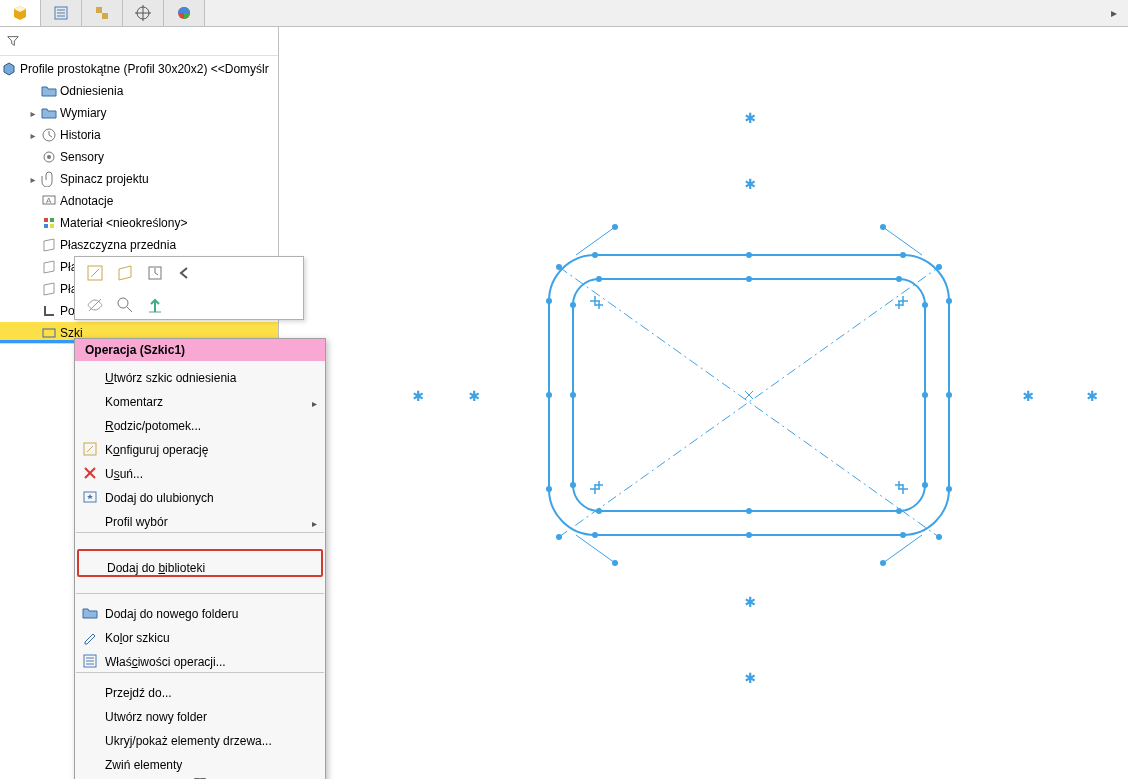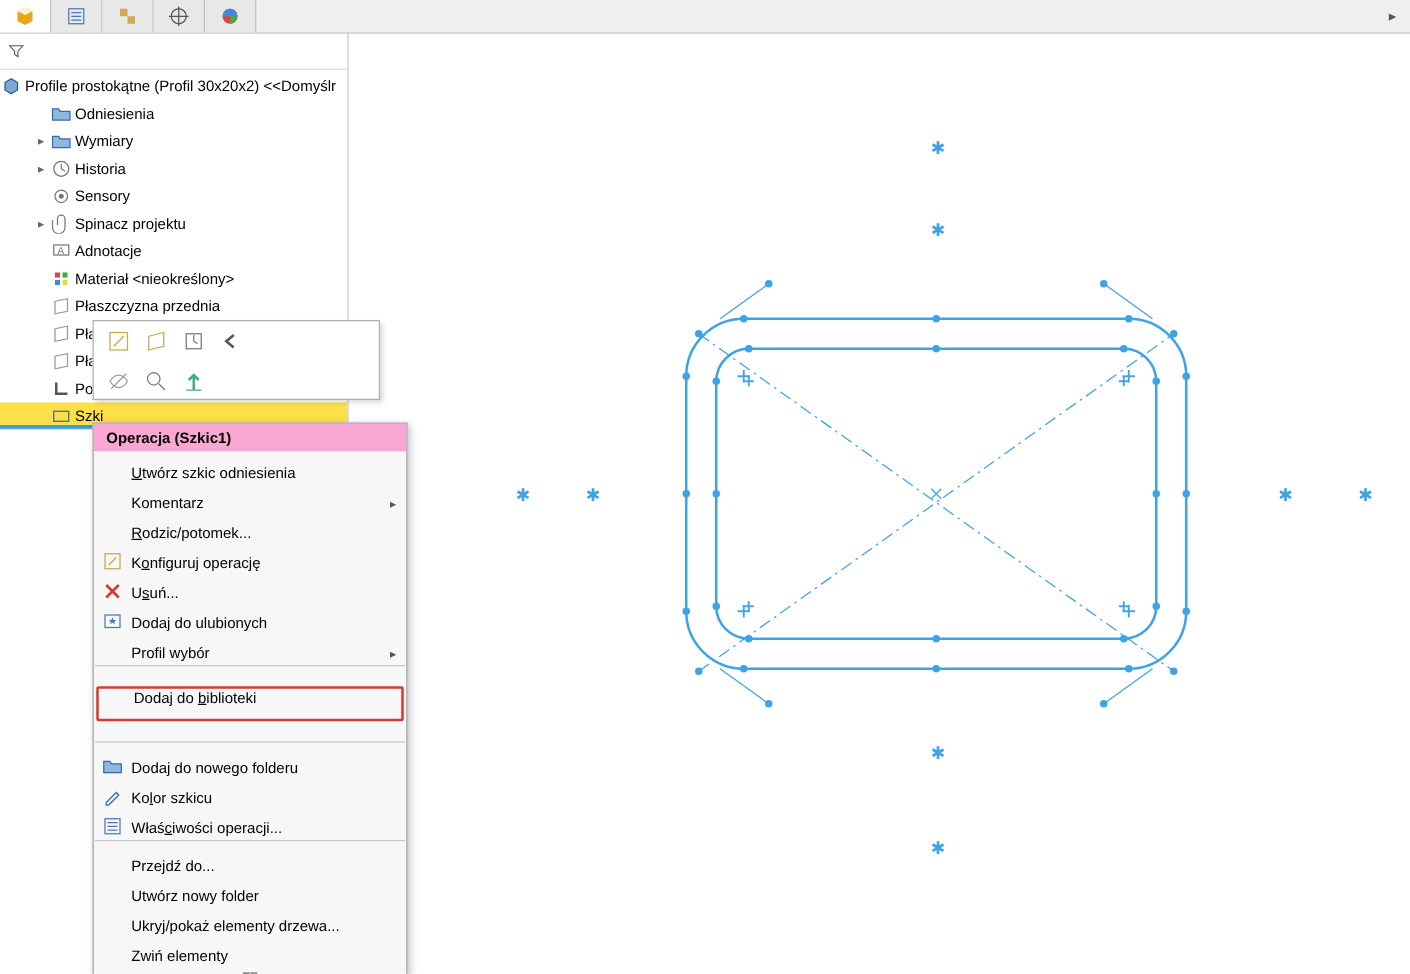--- a/index.html
+++ b/index.html
@@ -29,21 +29,21 @@
 .mini-toolbar .btn{width:20px;height:20px;display:flex;align-items:center;justify-content:center;}
 .mini-toolbar .btn svg{width:18px;height:18px;}
 .ctx{position:absolute;left:74px;top:338px;width:250px;background:#f7f7f7;border:1px solid #a0a0a0;box-shadow:2px 2px 6px rgba(0,0,0,.25);z-index:10;padding-bottom:4px;}
 .ctx .hdr{padding:4px 10px;font-weight:bold;background:#f9a8d4;}
 .ctx .mi{display:flex;align-items:flex-end;height:24px;padding:0 8px 0 6px;gap:6px;cursor:default;}
 .ctx .mi .mico{width:18px;display:flex;justify-content:center;}
 .ctx .mi .mico svg{width:16px;height:16px;}
 .ctx .mi .lbl{flex:1;white-space:nowrap;overflow:hidden;}
 .ctx .mi .arr{color:#555;font-size:10px;}
 .ctx .sep{height:1px;background:#c8c8c8;margin:3px 1px;}
-.ctx .hl{border:2px solid #d43a2f;border-radius:2px;margin:16px 2px;height:24px;display:flex;align-items:flex-start;padding:0 6px 0 4px;gap:6px;}
+.ctx .hl{border:2px solid #d43a2f;border-radius:2px;margin:16px 2px;height:24px;display:flex;align-items:flex-end;padding:0 6px 0 4px;gap:6px;}
 .ctx .hl .mico{width:18px;}
 .ctx .chevrons{height:16px;display:flex;justify-content:center;align-items:center;color:#666;}
 .edge{position:absolute;left:0;top:340px;width:74px;height:3px;background:#3399ff;z-index:8;}
 u{text-decoration:underline;}
 </style>
 </head>
 <body>
 
 <div class="app">
 

